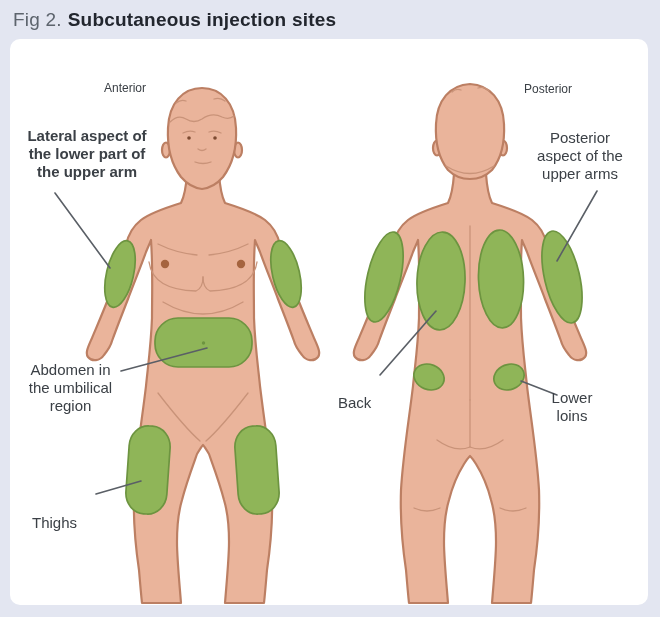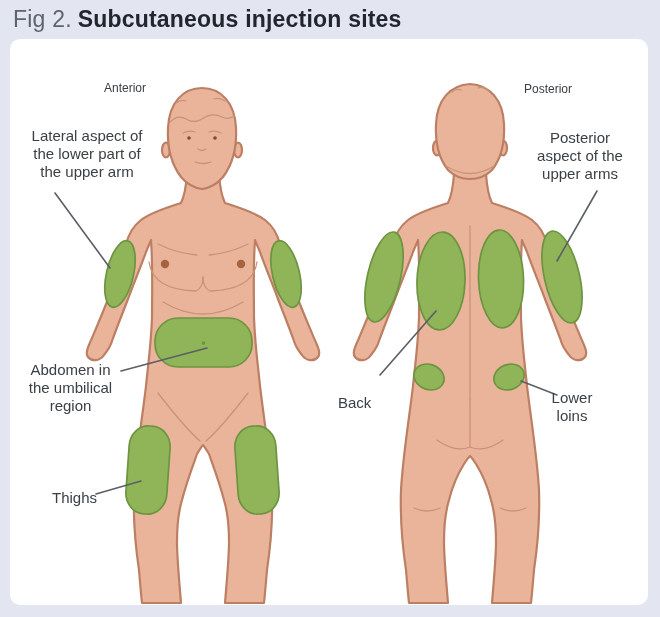--- a/index.html
+++ b/index.html
@@ -14,21 +14,21 @@
   body{
     position:relative; overflow:hidden;
     background:var(--background);
     font-family:"Liberation Sans","DejaVu Sans",sans-serif;
   }
   .header{
     position:absolute; left:0; top:0; width:660px; height:39px;
     display:flex; align-items:center; padding-left:13px;
     background:var(--background);
   }
-  .title{ font-size:23px; letter-spacing:.2px; white-space:nowrap;}
+  .title{ font-size:19px; letter-spacing:.2px; white-space:nowrap;}
   .title .prefix{ color:var(--title-prefix); font-weight:400;}
   .title .heading{ color:var(--title-text); font-weight:700; margin-left:6px;}
   .canvas{
     position:absolute; left:10px; top:39px; width:638px; height:566px;
     background:var(--panel); border-radius:10px;
   }
   .diagram-svg{ position:absolute; left:0; top:0; width:660px; height:617px; }
   .skin{ fill:var(--skin); stroke:var(--skin-line); stroke-width:2.2; stroke-linejoin:round; }
   .detail{ fill:none; stroke:var(--detail); stroke-width:1.3; stroke-linecap:round; }
   .site{ fill:var(--site-green); stroke:var(--site-green-line); stroke-width:1.7; }
@@ -158,25 +158,25 @@
     <line class="pointer" x1="96" y1="494" x2="141" y2="481"></line>
     <line class="pointer" x1="380" y1="375" x2="436" y2="311"></line>
     <line class="pointer" x1="521" y1="381" x2="557" y2="395"></line>
     <line class="pointer" x1="597" y1="191" x2="557" y2="261"></line>
   </g>
 </svg>
 
 <div class="view-label" style="left:75px; top:81px; width:100px; text-align:center;">Anterior</div>
 <div class="view-label" style="left:498px; top:82px; width:100px; text-align:center;">Posterior</div>
 
-<div class="site-label" style="left:7px; top:127px; width:160px;">Lateral aspect of
+<div class="site-label" style="left:7px; top:127px; width:160px;font-weight:bold;">Lateral aspect of
 the lower part of
 the upper arm</div>
 <div class="site-label" style="left:3px; top:361px; width:135px;text-align:center;">Abdomen in
 the umbilical
 region</div>
-<div class="site-label left-align" style="left:32px; top:489px; width:70px;margin-left:20px;">Thighs</div>
+<div class="site-label left-align" style="left:32px; top:514px; width:70px;">Thighs</div>
 <div class="site-label left-align" style="left:338px; top:374px; width:50px;margin-top:20px;">Back</div>
 <div class="site-label" style="left:510px; top:129px; width:140px;">Posterior
 aspect of the
 upper arms</div>
 <div class="site-label" style="left:527px; top:389px; width:90px;">Lower
 loins</div>
 
 </body></html>

